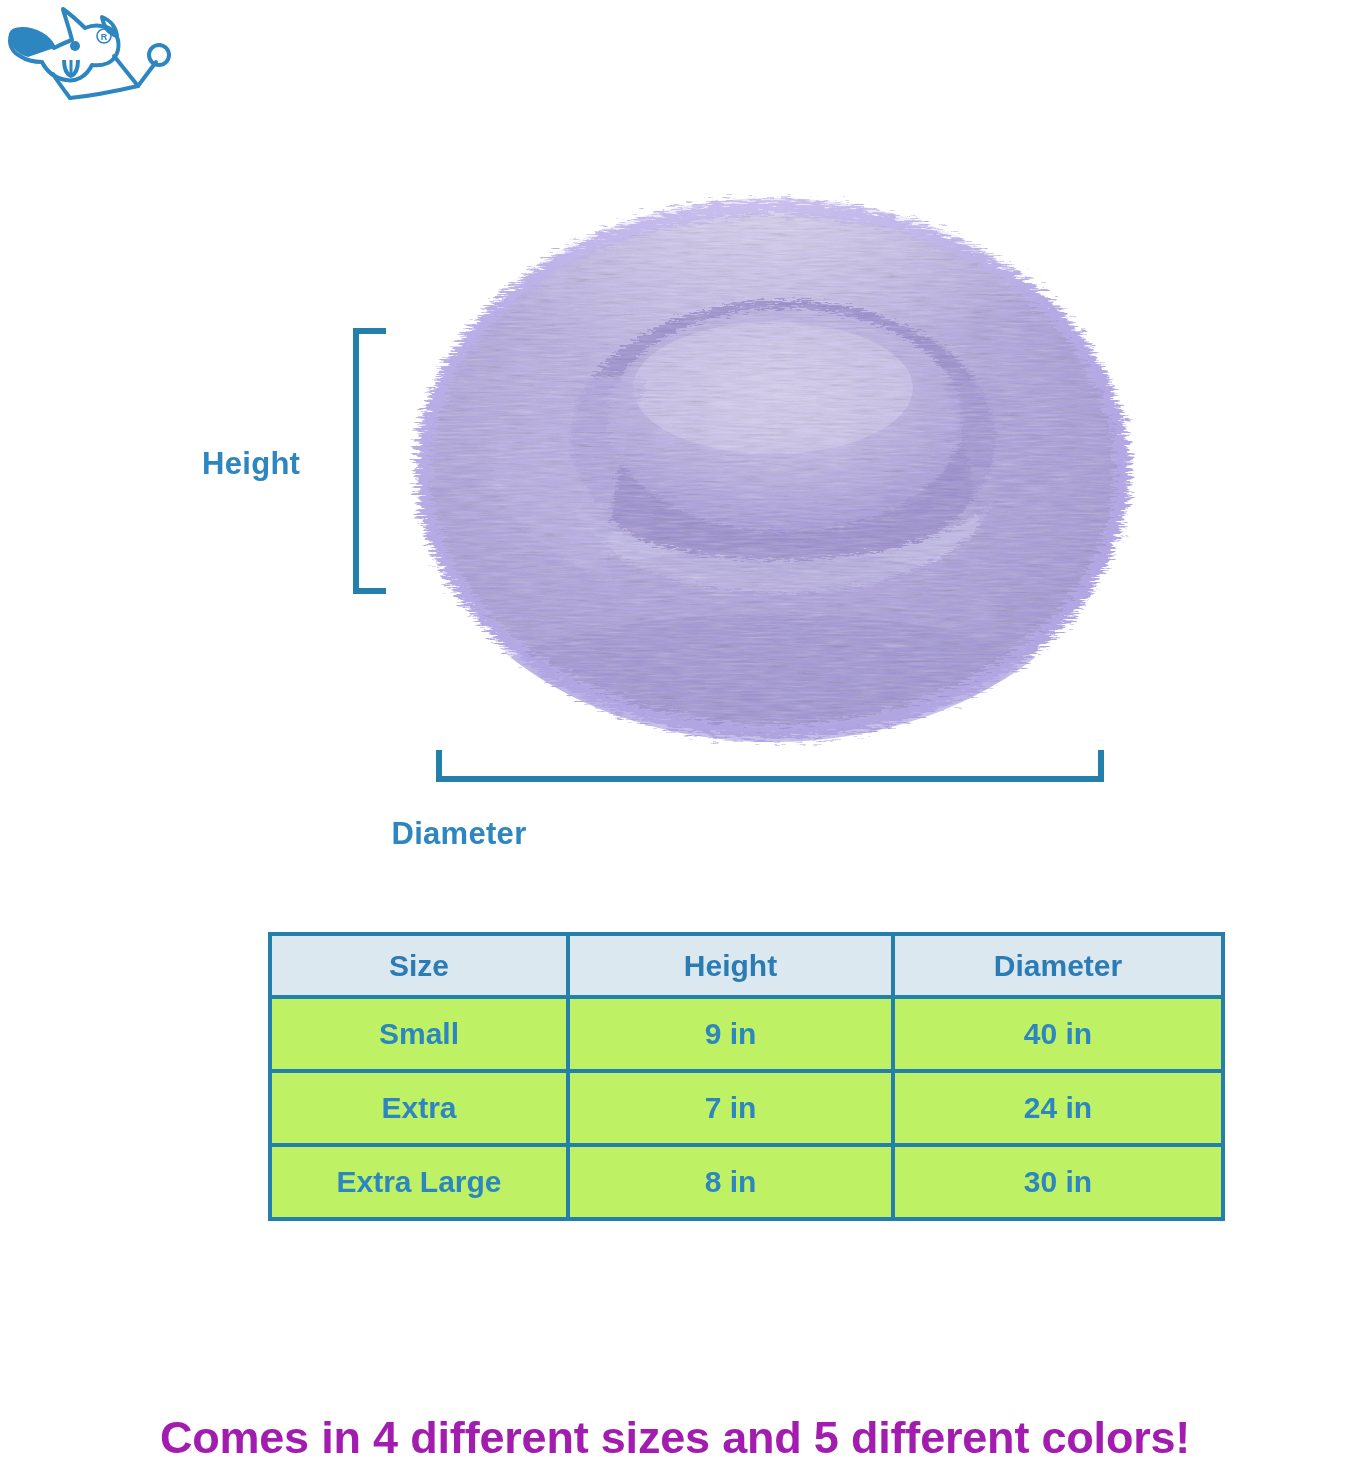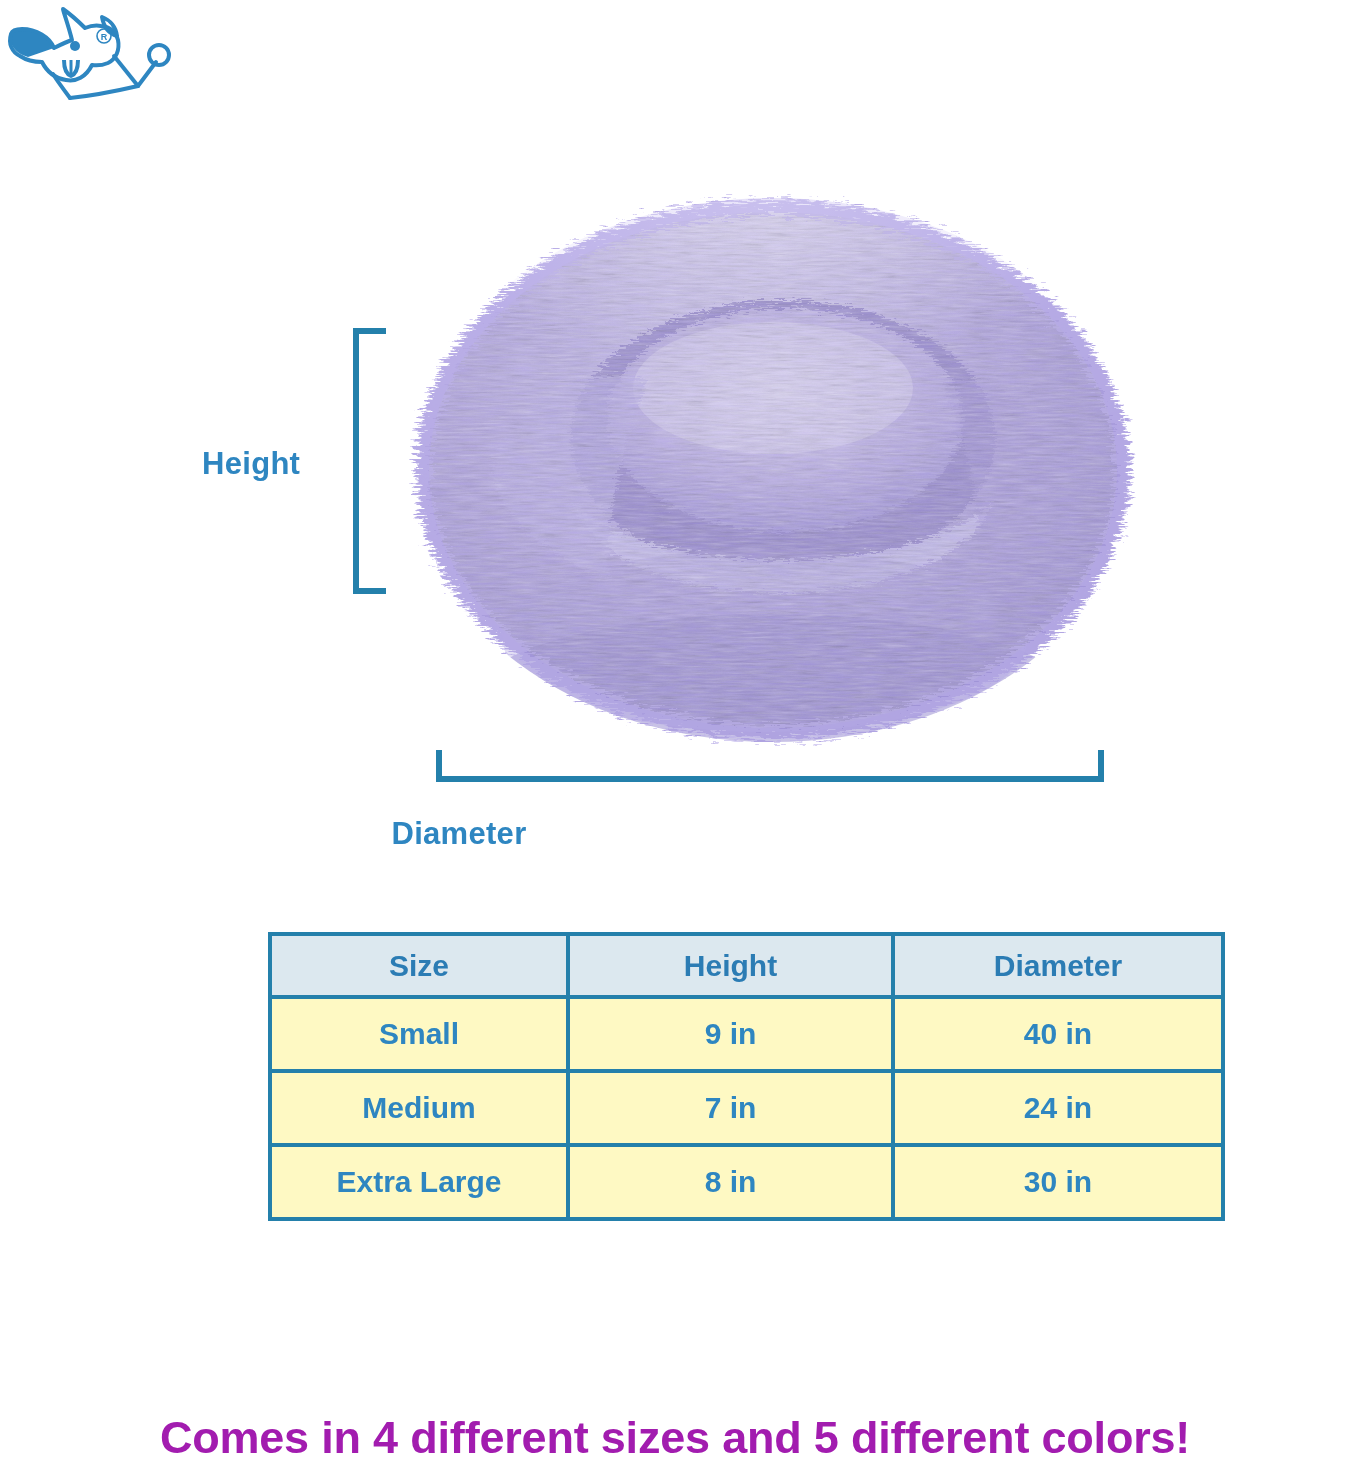--- a/index.html
+++ b/index.html
@@ -112,21 +112,21 @@
     text-align: center;
     color: #2e86c1;
     font-weight: bold;
     font-size: 30px;
   }
   #size-table th {
     background: #dce8ef;
     height: 63px;
     color: #2b7cb4;
   }
-  #size-table td { height: 74px; background: #fef9c3; }
+  #size-table td { height: 74px; background: #bef264; }
 
   
   #footer-caption {
     position: absolute;
     left: 0;
     top: 1412px;
     width: 1350px;
     text-align: center;
     font-size: 45px;
     font-weight: bold;
@@ -288,21 +288,21 @@
         <th>Diameter</th>
       </tr>
     </thead>
     <tbody>
       <tr>
         <td>Small</td>
         <td>9 in</td>
         <td>40 in</td>
       </tr>
       <tr>
-        <td>Medium</td>
+        <td>Extra</td>
         <td>7 in</td>
         <td>24 in</td>
       </tr>
       <tr>
         <td>Extra Large</td>
         <td>8 in</td>
         <td>30 in</td>
       </tr>
     </tbody>
   </table>

